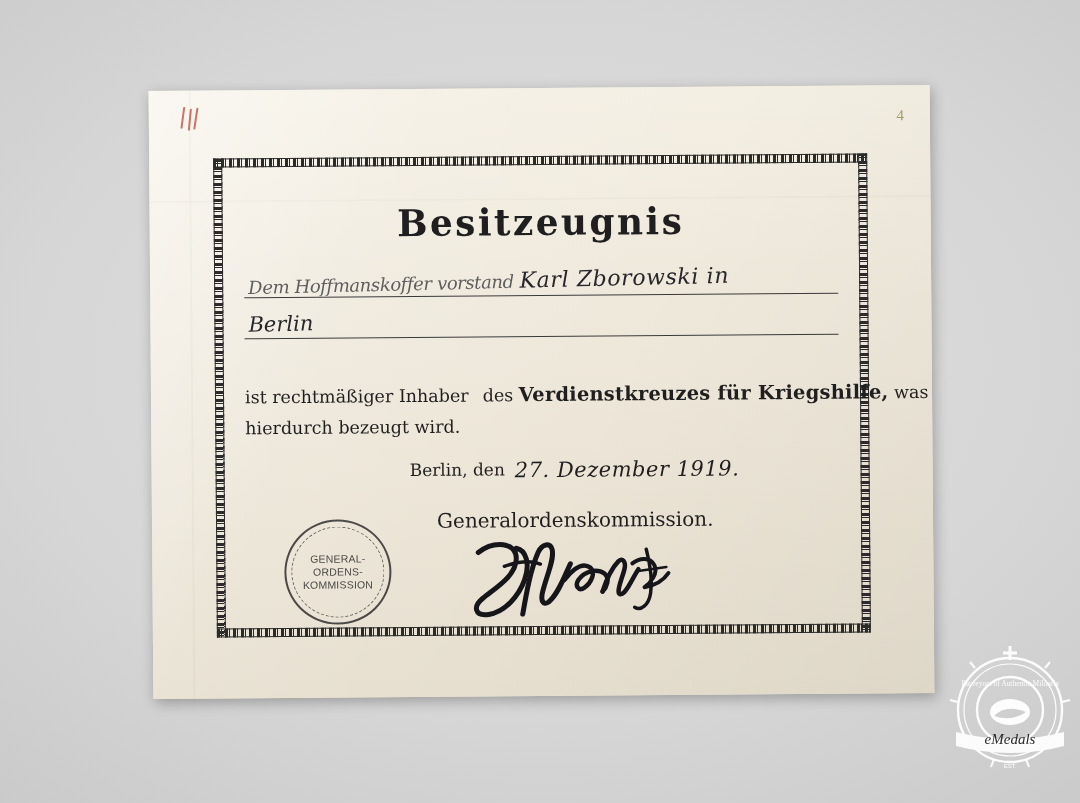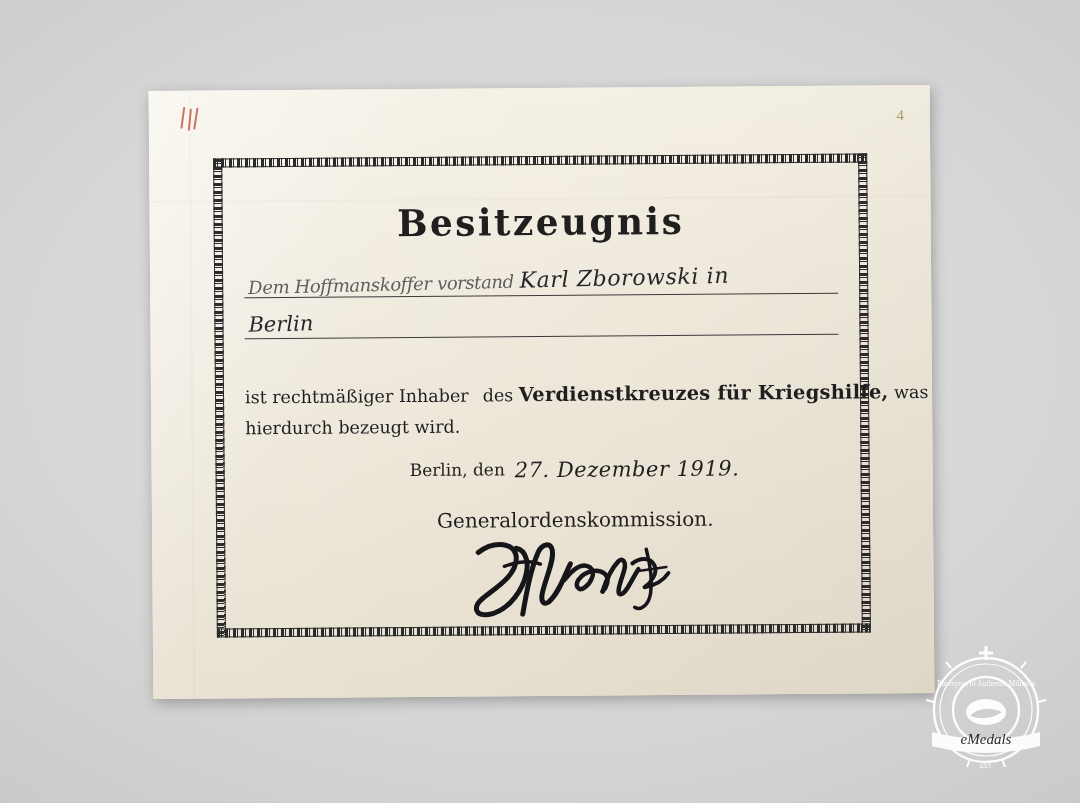--- a/index.html
+++ b/index.html
@@ -287,21 +287,21 @@
     left: 228px;
     top: 368px;
     width: 230px;
     height: 86px;
   }
   #signature svg { display: block; }
 
   
   #logo {
     position: absolute;
-    left: 916px;
+    left: 940px;
     top: 640px;
     width: 140px;
     height: 140px;
   }
   #logo svg { display: block; }
 </style>
 </head>
 <body>
 
 <div id="backdrop"></div>
@@ -345,20 +345,28 @@
       <span>was</span>
     </div>
     <div class="body-line" id="body2">hierdurch bezeugt wird.</div>
 
     <div id="date-line">
       <span>Berlin, den</span><span class="hand">27. Dezember 1919.</span>
     </div>
 
     <div id="commission">Generalordenskommission.</div>
 
+    <div id="stamp">
+      <div id="stamp-ring"></div>
+      <div id="stamp-text">
+        <div>GENERAL-</div>
+        <div>ORDENS-</div>
+        <div>KOMMISSION</div>
+      </div>
+    </div>
 
     <div id="signature" title="">
       <svg width="230" height="86" viewBox="0 0 230 86" fill="none" xmlns="http://www.w3.org/2000/svg">
         <g stroke="#15151a" fill="none" stroke-linecap="round" stroke-linejoin="round">
           <path d="M18 16 C34 4, 56 6, 56 22 C56 40, 34 52, 22 62 C12 70, 14 80, 28 78 C44 76, 58 60, 64 44 C70 28, 66 14, 56 12" stroke-width="5"></path>
           <path d="M44 30 C56 26, 70 24, 80 28" stroke-width="3.5"></path>
           <path d="M62 78 C66 56, 70 34, 78 16 C82 8, 90 6, 92 14 C94 24, 86 40, 82 56 C80 64, 82 70, 88 66 C98 58, 104 40, 110 28" stroke-width="5"></path>
           <path d="M104 44 C112 34, 122 26, 130 32 C136 37, 130 48, 124 52 C118 56, 114 50, 118 44 C124 36, 136 32, 144 38 C150 43, 146 52, 142 56" stroke-width="4.5"></path>
           <path d="M142 56 C146 44, 152 32, 158 26 C162 22, 166 26, 164 34 C162 42, 158 50, 158 56 C158 60, 162 60, 166 54 C170 48, 174 40, 178 34" stroke-width="4.5"></path>
           <path d="M172 28 C180 22, 190 22, 194 30 C198 38, 190 48, 184 52 C196 50, 204 44, 208 38" stroke-width="4"></path>

